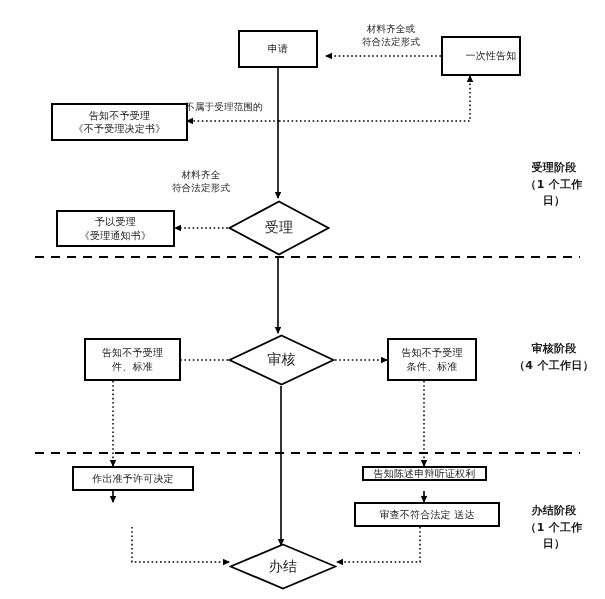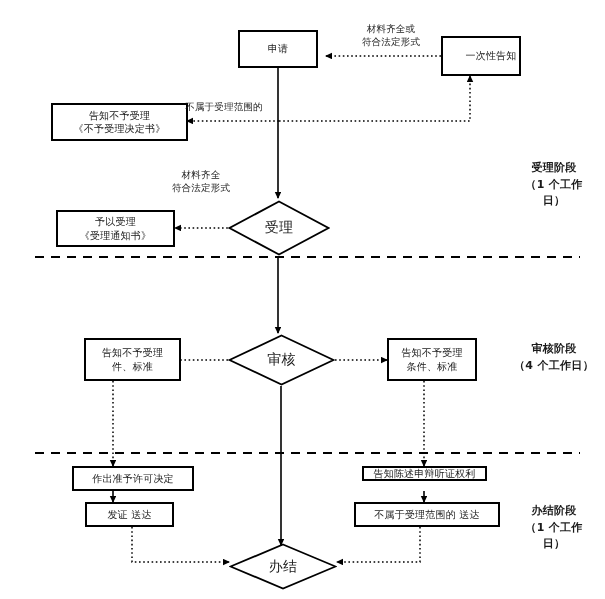--- a/index.html
+++ b/index.html
@@ -159,25 +159,24 @@
 《受理通知书》</div>
 
   <div class="node" style="left:84px; top:338px; width:97px; height:43px;">告知不予受理
 件、标准</div>
 
   <div class="node" style="left:387px; top:338px; width:90px; height:43px;">告知不予受理
 条件、标准</div>
 
   <div class="node" style="left:52px; top:466px; width:122px; height:25px;margin-left:20px;">作出准予许可决定</div>
 
-  <div class="node" style="left:85px; top:502px; width:89px; height:25px;">发证  送达</div>
 
   <div class="node" style="left:362px; top:466px; width:125px; height:15px;">告知陈述申辩听证权利</div>
 
-  <div class="node" style="left:354px; top:502px; width:146px; height:25px;">不属于受理范围的   送达</div>
+  <div class="node" style="left:354px; top:502px; width:146px; height:25px;">审查不符合法定   送达</div>
 
   <div class="diamond-wrap" style="left:228px; top:200px; width:102px; height:56px;">
     <svg width="102" height="56" viewBox="0 0 102 56">
       <polygon points="51,1.5 100.5,28 51,54.5 1.5,28" fill="#ffffff" stroke="#000000" stroke-width="1.8"></polygon>
     </svg>
     <div class="diamond-label">受理</div>
   </div>
 
   <div class="diamond-wrap" style="left:228px; top:334px; width:107px; height:52px;">
     <svg width="107" height="52" viewBox="0 0 107 52">

